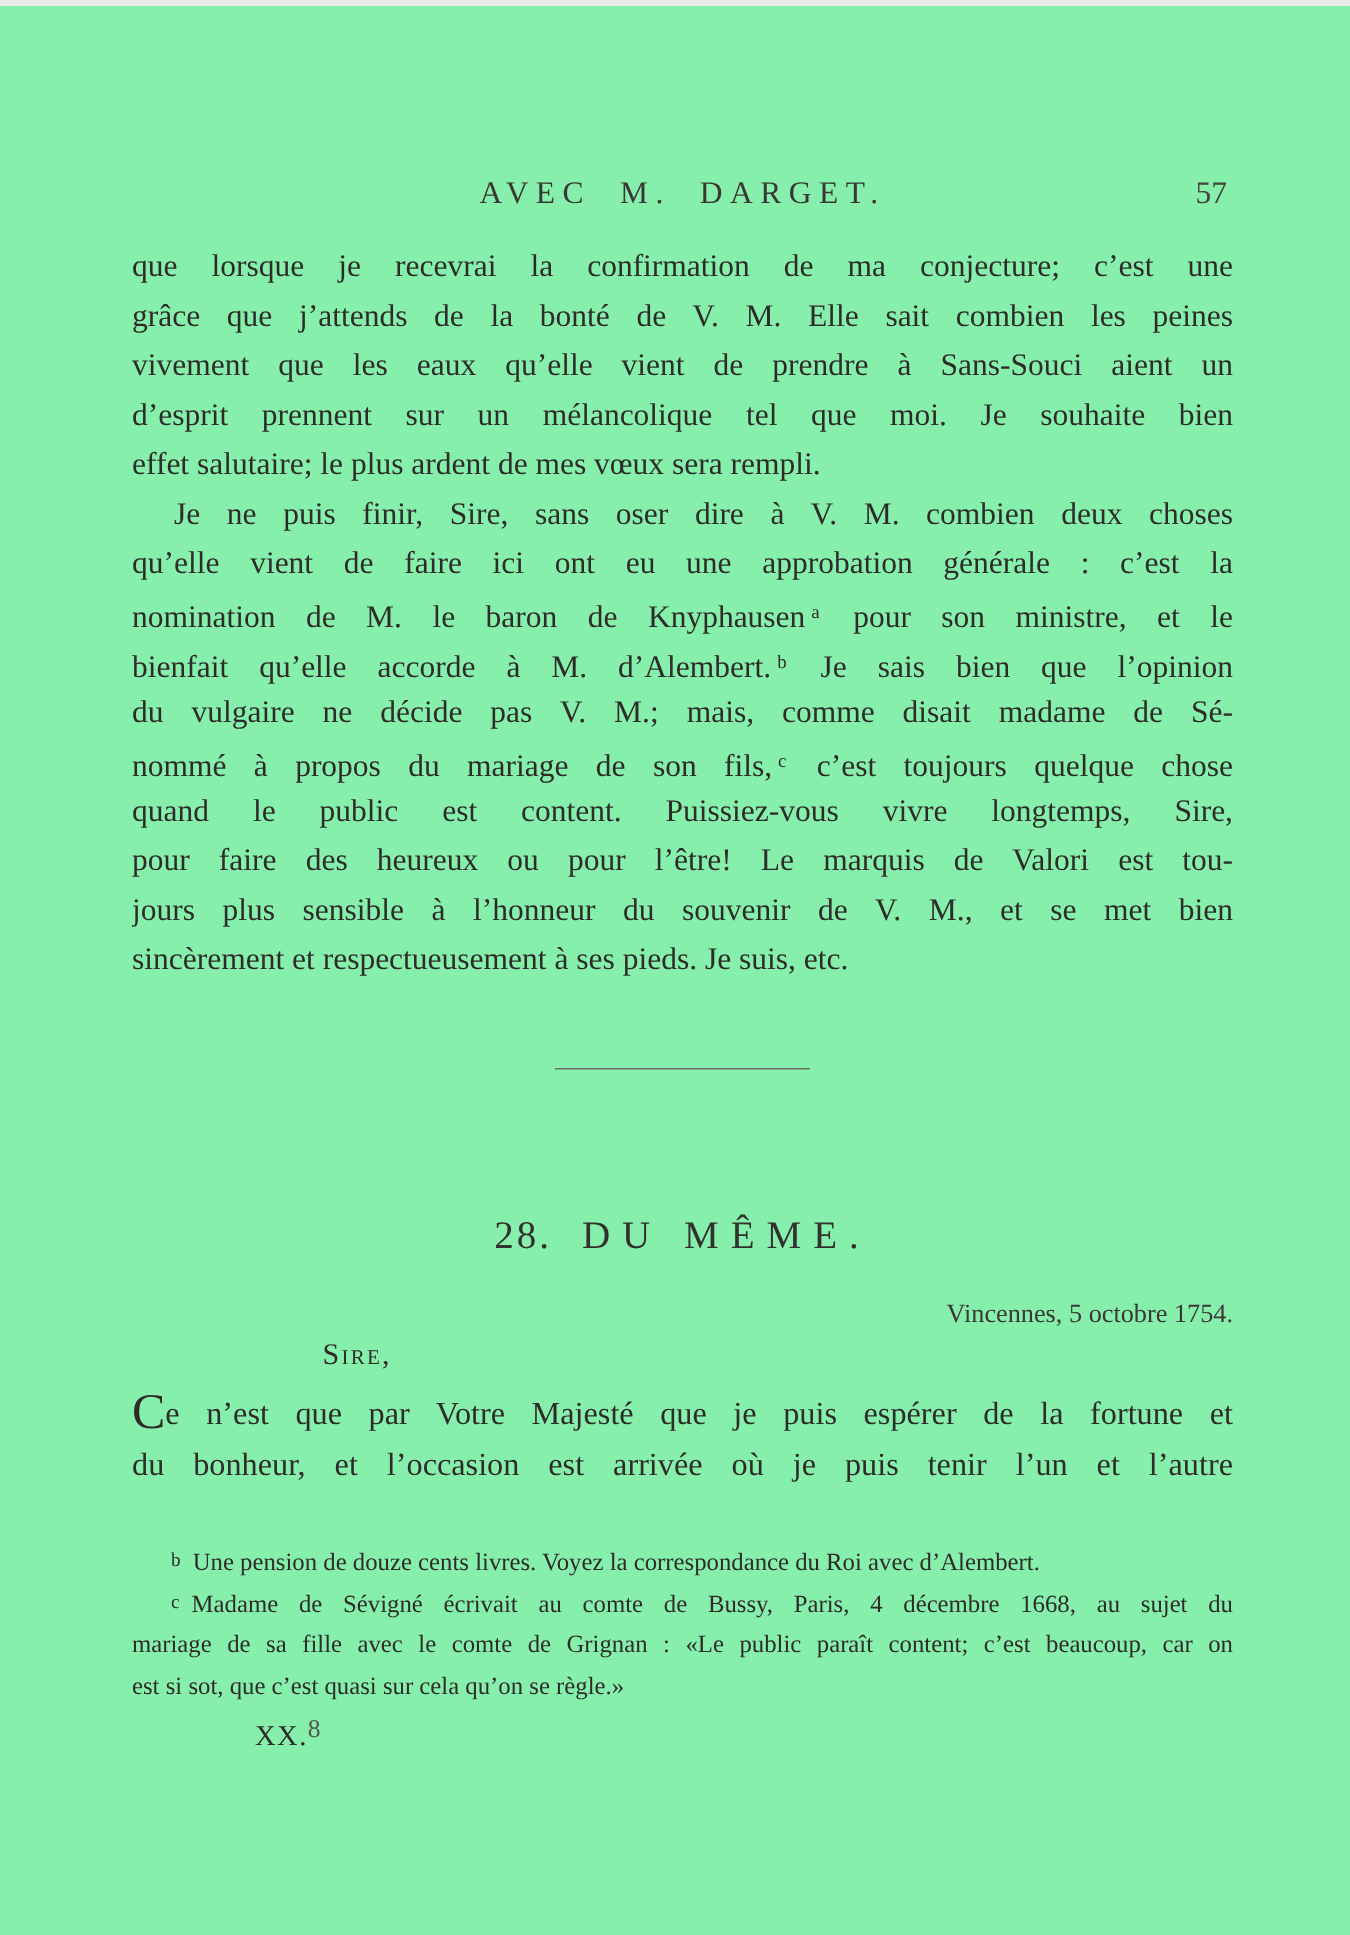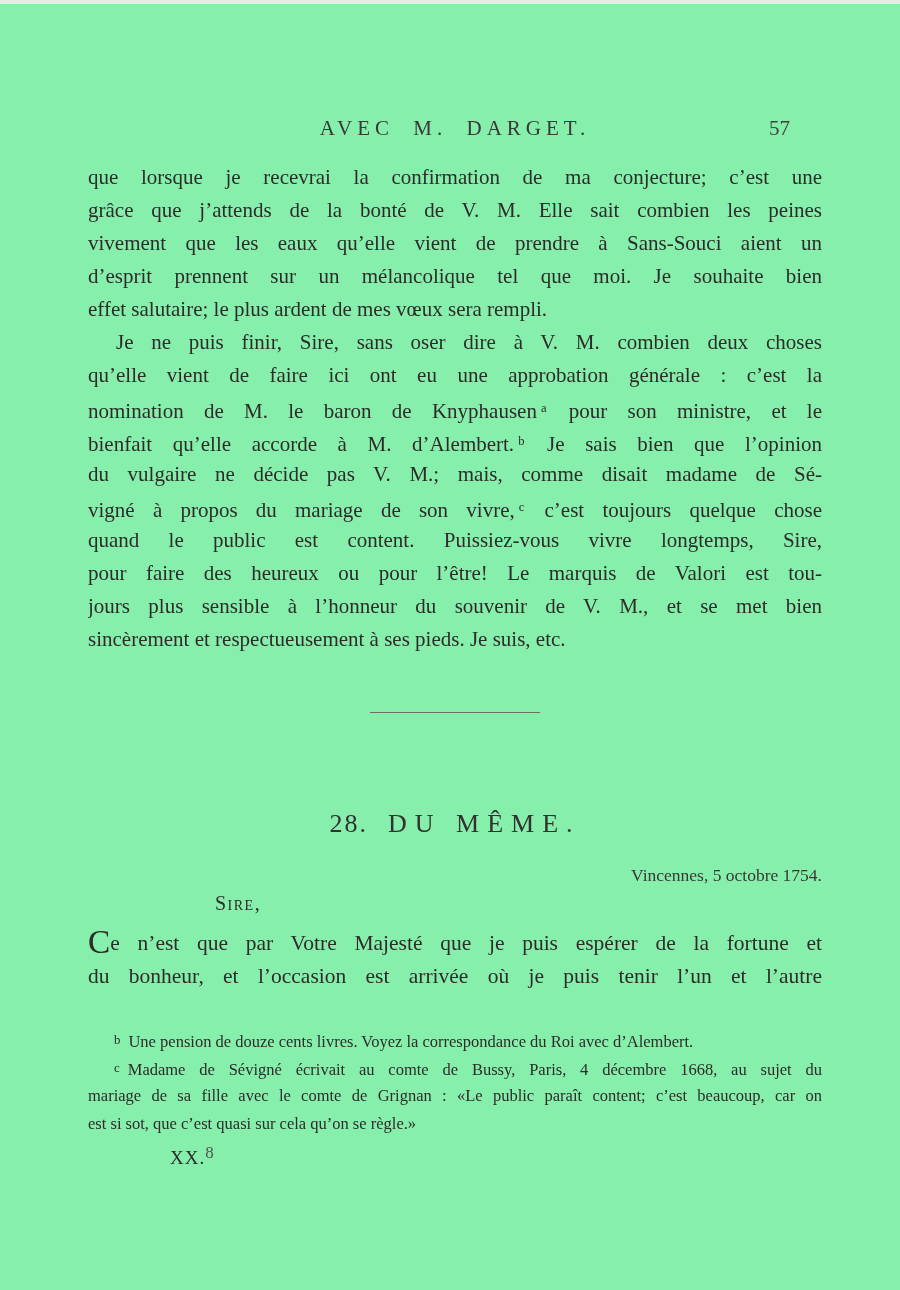--- a/index.html
+++ b/index.html
@@ -13,21 +13,21 @@
     box-sizing:border-box;
     padding:0 78px 0 88px;
     overflow:hidden;
   }
   
   .running-head{position:relative;padding-top:112px;height:30px;}
   .rh-title{
     position:absolute;left:0;right:0;text-align:center;
     font-size:21px;letter-spacing:5px;word-spacing:9px;color:#3a3835;
   }
-  .rh-num{position:absolute;right:32px;top:112px;font-size:21px;color:#44423e;}
+  .rh-num{position:absolute;right:4px;top:112px;font-size:21px;color:#44423e;}
   
   .line{
     font-size:21px;line-height:33px;height:33px;
     text-align:justify;text-align-last:justify;
     white-space:normal;overflow:hidden;
   }
   .line.last{text-align-last:left;}
   .line.indent{text-indent:28px;}
   .sup{font-size:0.60em;vertical-align:0.50em;margin:0 2px 0 4px;}
   .bigcap{font-size:1.55em;vertical-align:-0.08em;}
@@ -71,21 +71,21 @@
         <div class="line"><span>vivement que les eaux qu’elle vient de prendre à Sans-Souci aient un</span></div>
         <div class="line"><span>d’esprit prennent sur un mélancolique tel que moi. Je souhaite bien</span></div>
         <div class="line last"><span>effet salutaire; le plus ardent de mes vœux sera rempli.</span></div>
       </div>
       <div class="paragraph">
         <div class="line indent"><span>Je ne puis finir, Sire, sans oser dire à V. M. combien deux choses</span></div>
         <div class="line"><span>qu’elle vient de faire ici ont eu une approbation générale : c’est la</span></div>
         <div class="line"><span>nomination de M. le baron de Knyphausen</span><span class="sup">a</span><span> pour son ministre, et le</span></div>
         <div class="line"><span>bienfait qu’elle accorde à M. d’Alembert.</span><span class="sup">b</span><span> Je sais bien que l’opinion</span></div>
         <div class="line"><span>du vulgaire ne décide pas V. M.; mais, comme disait madame de Sé-</span></div>
-        <div class="line"><span>vigné à propos du mariage de son vivre,</span><span class="sup">c</span><span> c’est toujours quelque chose</span></div>
+        <div class="line"><span>nommé à propos du mariage de son fils,</span><span class="sup">c</span><span> c’est toujours quelque chose</span></div>
         <div class="line"><span>quand le public est content. Puissiez-vous vivre longtemps, Sire,</span></div>
         <div class="line"><span>pour faire des heureux ou pour l’être! Le marquis de Valori est tou-</span></div>
         <div class="line"><span>jours plus sensible à l’honneur du souvenir de V. M., et se met bien</span></div>
         <div class="line last"><span>sincèrement et respectueusement à ses pieds. Je suis, etc.</span></div>
       </div>
     </div>
 
   <div class="divider"></div>
 
   <div class="letter-heading">

